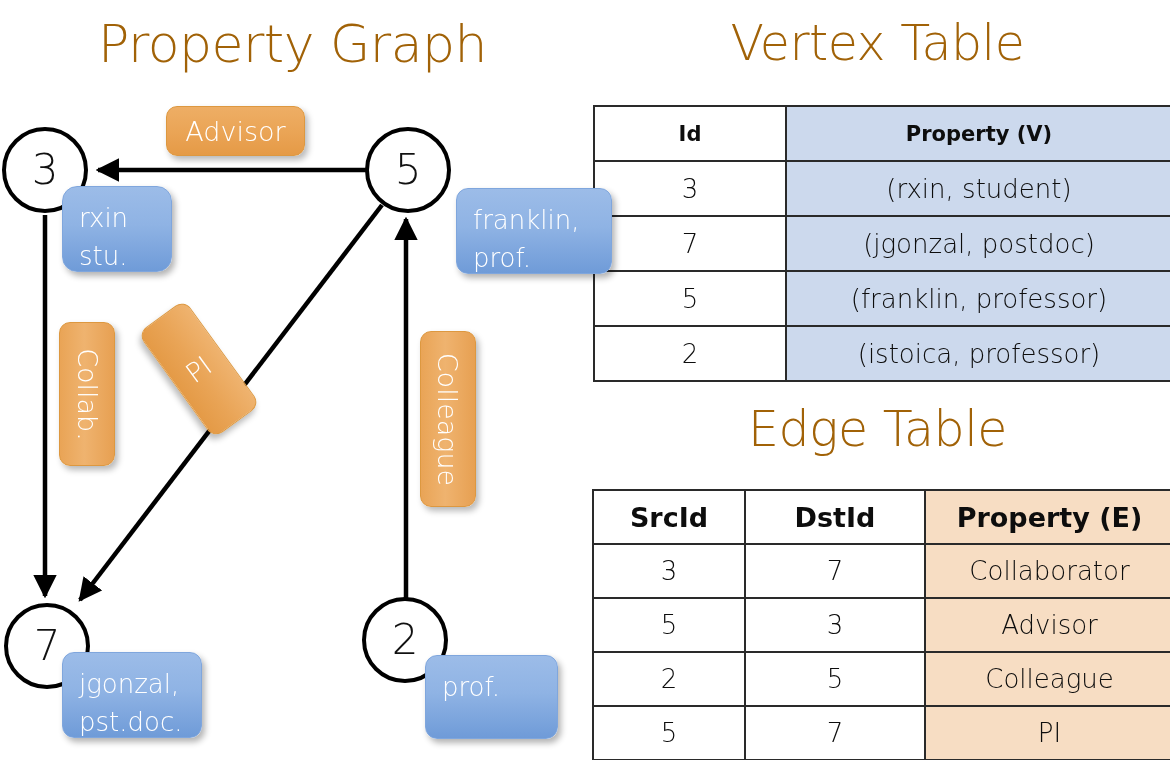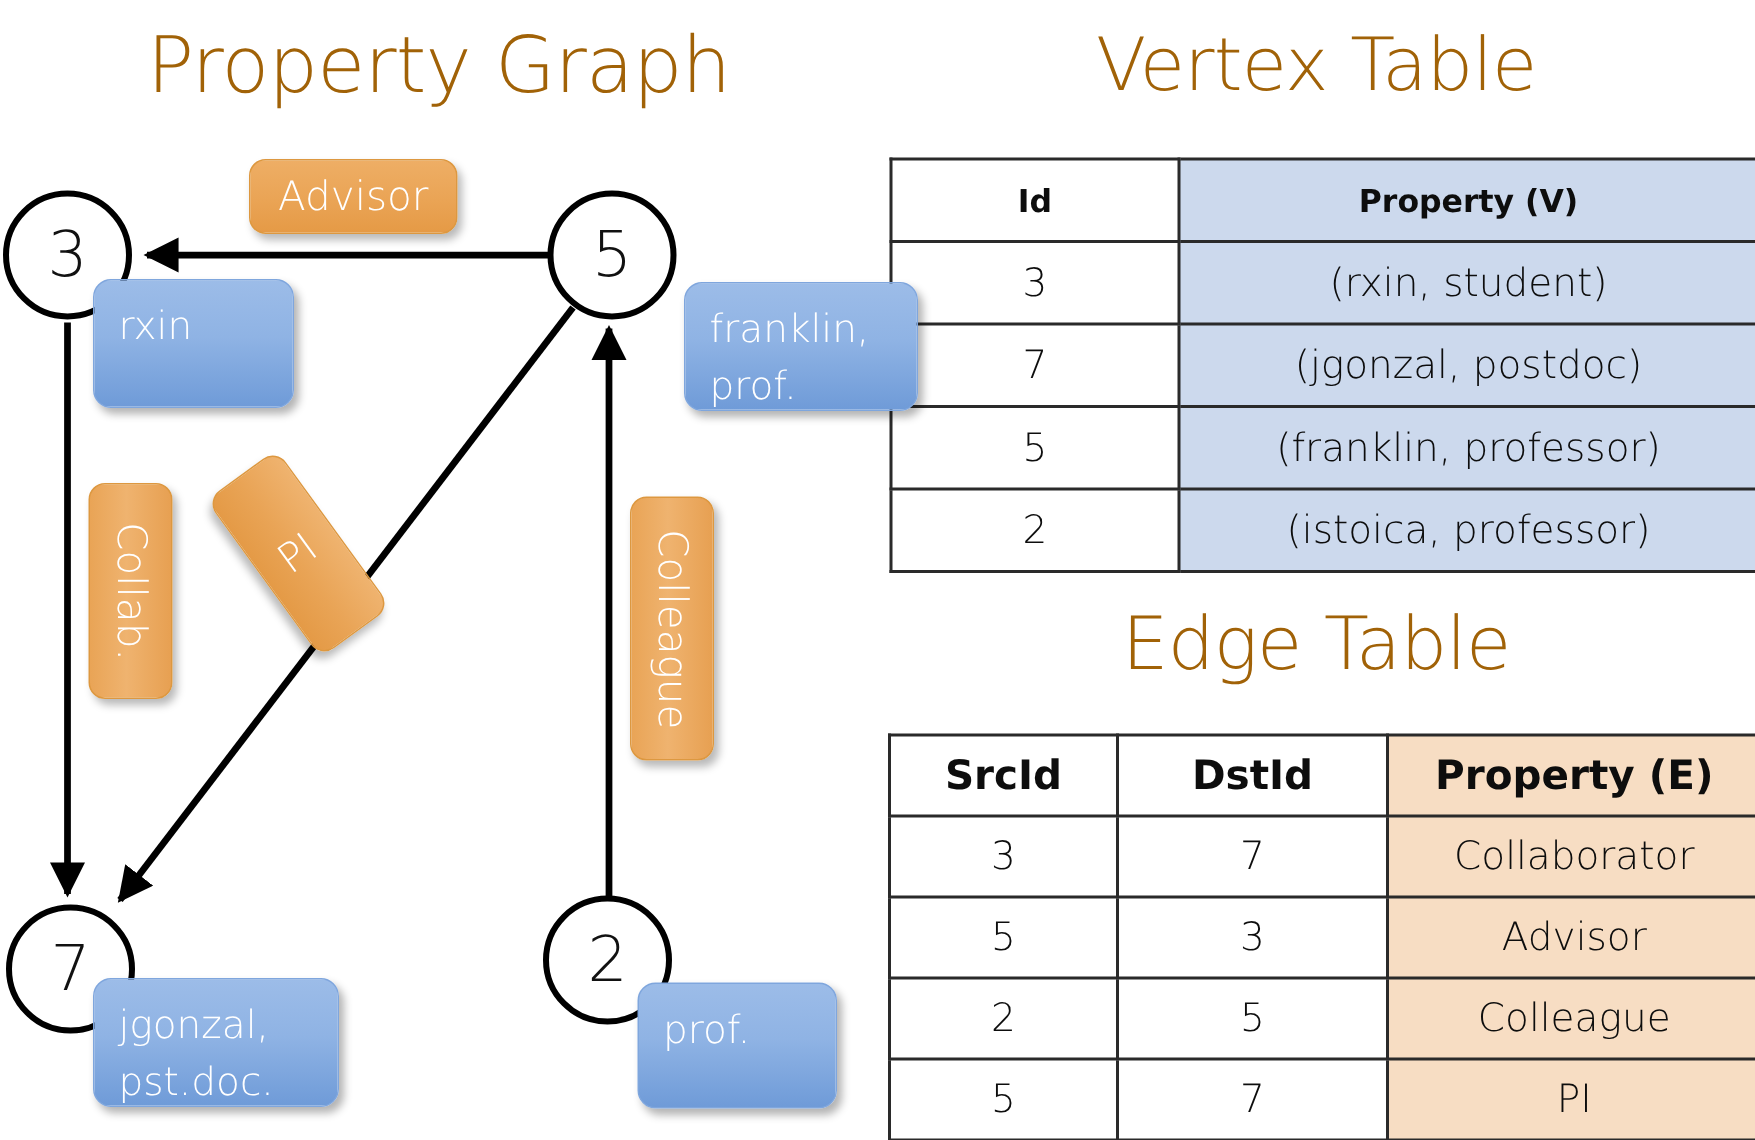--- a/index.html
+++ b/index.html
@@ -80,23 +80,23 @@
     box-shadow: 3px 4px 6px rgba(0,0,0,0.30);
     color: #ffffff;
     font-family: "DejaVu Sans", sans-serif;
     font-weight: 300;
     font-size: 26px;
     line-height: 38px;
     padding: 12px 0 0 16px;
     box-sizing: border-box;
     z-index: 7;
   }
-  #prop-rxin      { left: 62px;  top: 186px; width: 134px; height: 86px; }
+  #prop-rxin      { left: 62px;  top: 186px; width: 110px; height: 86px; border-radius: 15px; }
   #prop-franklin  { left: 420px; top: 188px; width: 156px; height: 86px; margin-left: 36px; }
-  #prop-jgonzal   { left: 62px;  top: 652px; width: 164px; height: 86px; }
+  #prop-jgonzal   { left: 62px;  top: 652px; width: 140px; height: 86px; }
   #prop-istoica   { left: 425px; top: 655px; width: 133px; height: 84px; }
   .prop-box .line { display: block; white-space: nowrap; }
 
   
   .elabel {
     position: absolute;
     border-radius: 11px;
     background: linear-gradient(to right, #e8a351 0%, #eeb06a 40%, #e9a455 100%);
     border: 1px solid #dd9840;
     box-shadow: 3px 4px 6px rgba(0,0,0,0.28);
@@ -198,20 +198,21 @@
     <line x1="406" y1="598" x2="406" y2="219" stroke="#000" stroke-width="4.5" marker-end="url(#arrow)"></line>
   </svg>
 
   <div class="node-circle" id="node-3">3</div>
   <div class="node-circle" id="node-5">5</div>
   <div class="node-circle" id="node-7">7</div>
   <div class="node-circle" id="node-2">2</div>
 
   <div class="prop-box" id="prop-rxin">
     <span class="line">rxin</span>
+    <span class="line">stu.</span>
   </div>
   <div class="prop-box" id="prop-franklin">
     <span class="line">franklin,</span>
     <span class="line">prof.</span>
   </div>
   <div class="prop-box" id="prop-jgonzal">
     <span class="line">jgonzal,</span>
     <span class="line">pst.doc.</span>
   </div>
   <div class="prop-box" id="prop-istoica">

